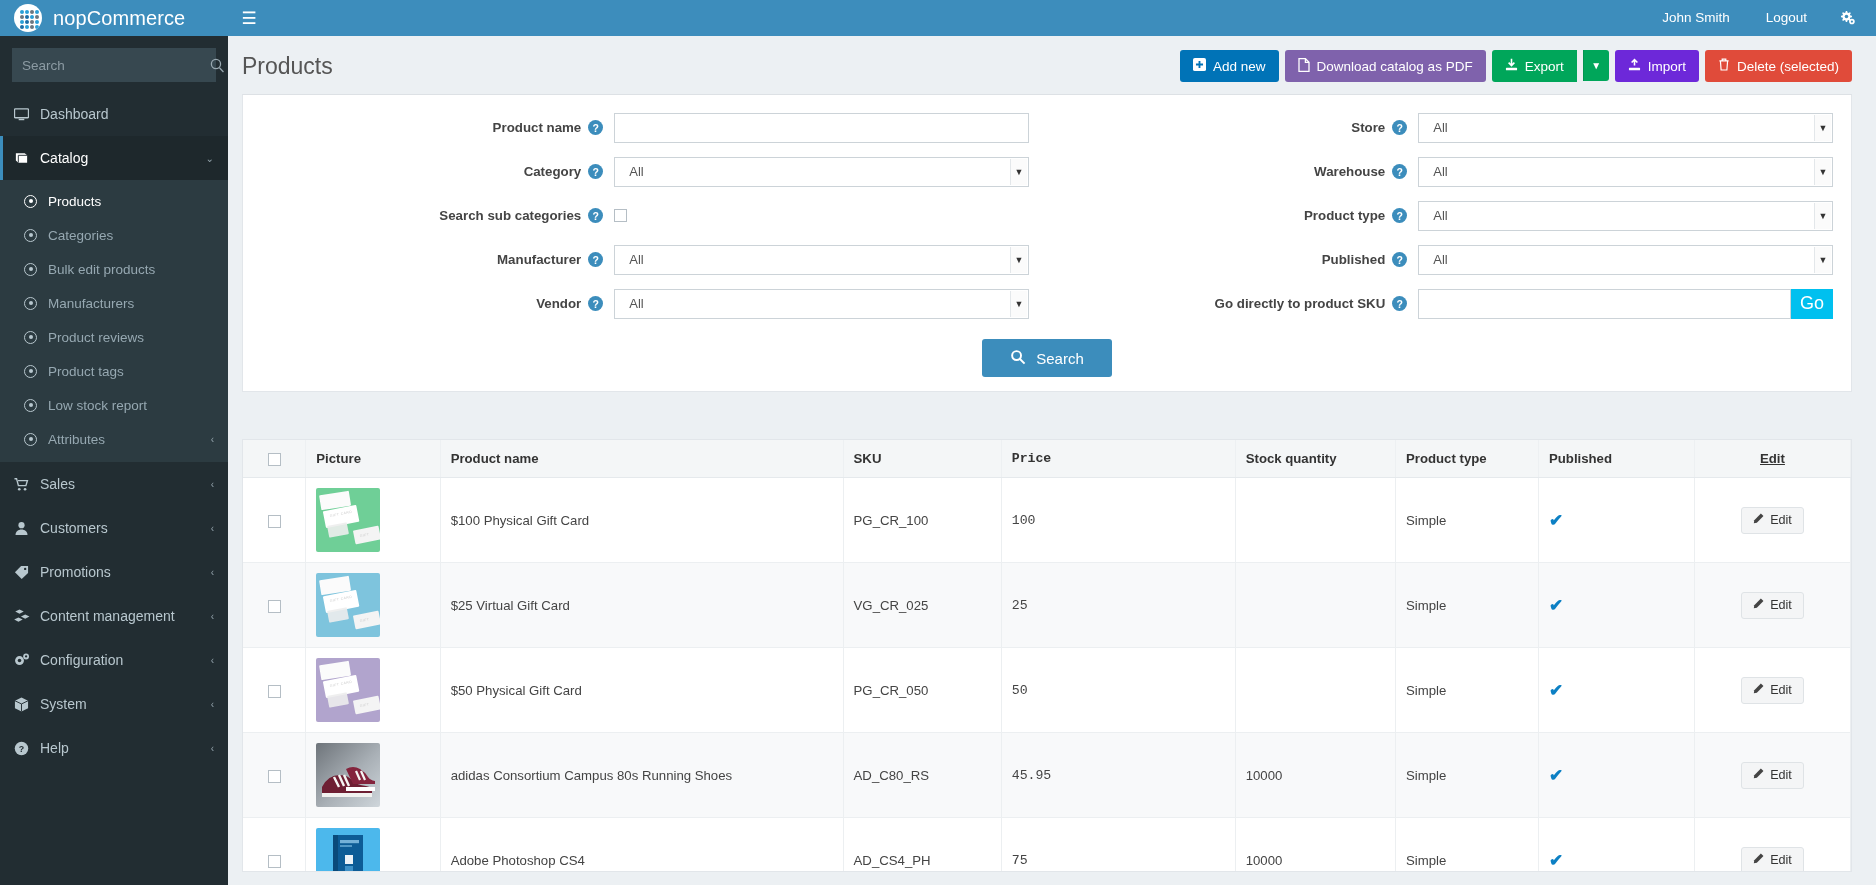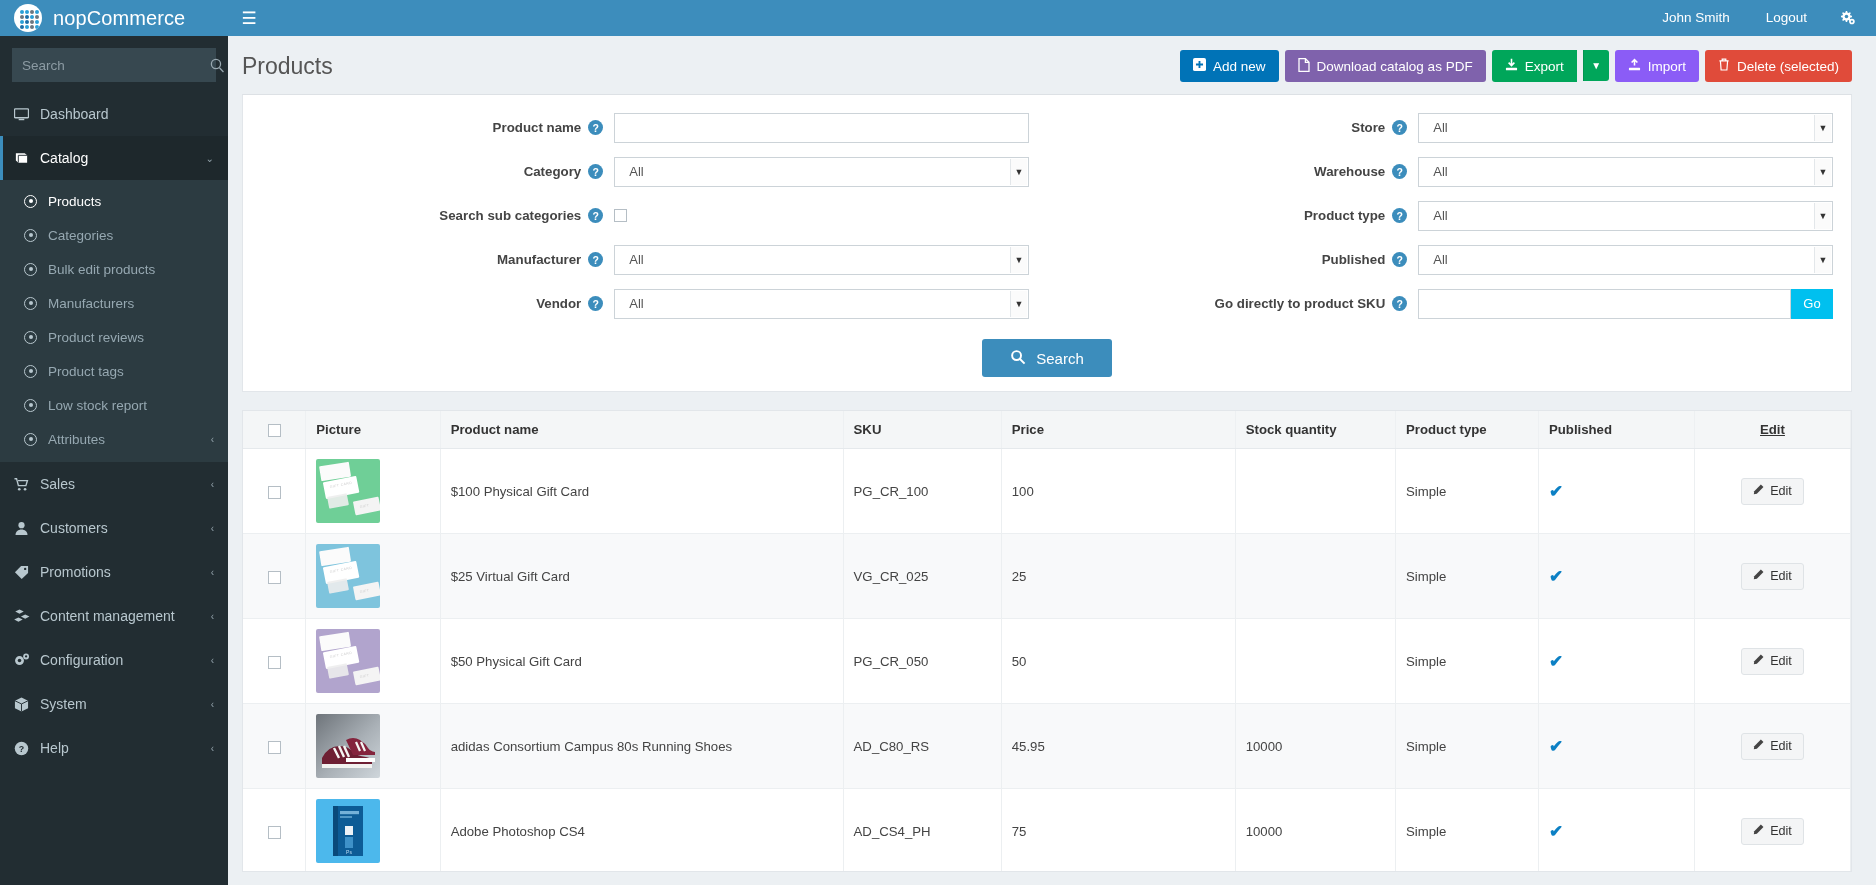--- a/index.html
+++ b/index.html
@@ -91,21 +91,21 @@
     border: 0; border-radius: 3px; color: #fff; font-size: 13.5px;
     padding: 16px 13px; height: 27px; display: inline-flex; align-items: center; gap: 7px;
     cursor: pointer; white-space: nowrap; font-family: "Liberation Sans", sans-serif;
   }
   .btn-add { background: #0073b7; }
   .btn-pdf { background: #7f62ac; }
   .btn-export { background: #00a65a; border-top-right-radius:0; border-bottom-right-radius:0; }
   .btn-export-caret { background: #00a65a; width: 26px; border-radius: 0 3px 3px 0;
     display: inline-flex; align-items: center; justify-content: center; cursor: pointer;
     color:#fff; font-size: 10px; border-left: 1px solid rgba(0,0,0,.10); height:31px; }
-  .btn-import { background: #8b5cf6; justify-content: flex-end; }
+  .btn-import { background: #6d28d9; justify-content: flex-end; }
   .btn-delete { background: #e04b3a; }
 
   .panel-wrap { padding: 0 24px 0 14px; flex: 0 0 auto; }
   .panel {
     background: #fff; border: 1px solid #e2e6ea; border-top: 1px solid #dde1e5;
     padding: 16px 0 14px 0;
   }
   .filter-grid { display: flex; }
   .filter-col { width: 50%; padding: 0 18px; }
   .frow { display: flex; align-items: center; min-height: 33px; margin-bottom: 11px; }
@@ -134,47 +134,47 @@
     position: absolute; right: 1px; top: 1px; bottom: 1px; width: 17px;
     background: #fbfbfb; border-left: 1px solid #e3e7ea;
     display: flex; align-items: center; justify-content: center;
     font-size: 9px; color: #333;
   }
   .cbox { width: 13px; height: 13px; border: 1px solid #b5bec5; background: #fff; cursor: pointer; }
   .sku-row { display: flex; }
   .sku-in { flex: 1; height: 30px; border: 1px solid #ccd3d8; background: #fff;
             font-size: 13px; padding: 0 8px; outline: none; font-family:"Liberation Sans", sans-serif; }
   .go-btn { width: 42px; height: 30px; background: #00c0ef; color: #fff; border: 0;
-            font-size: 13px; cursor: pointer; font-family: "Liberation Sans", sans-serif; text-align: center; }
+            font-size: 18px; cursor: pointer; font-family: "Liberation Sans", sans-serif; text-align: center; }
   .search-wrap { display: flex; justify-content: center; margin-top: 8px; }
   .search-btn {
     background: #3c8dbc; color: #fff; border: 0; border-radius: 3px;
     height: 38px; padding: 0 28px; font-size: 15px; display: inline-flex;
     align-items: center; gap: 10px; cursor: pointer; font-family: "Liberation Sans", sans-serif;
   }
 
   
-  .table-wrap { padding: 18px 24px 13px 14px; flex: 1; min-height: 0; overflow: hidden; }
+  .table-wrap { padding: 18px 24px 13px 14px; flex: 1; min-height: 0; overflow: hidden; margin-top: 29px; }
   .tbl-outer { background: #fff; border: 1px solid #e2e6ea; height: 100%; overflow: hidden; }
   table { width: 100%; border-collapse: collapse; table-layout: fixed; }
   thead th {
     background: #f4f6f7; font-size: 13.2px; color: #333; font-weight: bold;
     text-align: left; padding: 11px 10px; border-bottom: 1px solid #e5e9ec;
     border-right: 1px solid #edf0f2;
   }
   tbody td {
     font-size: 13.2px; color: #444; padding: 10px; border-bottom: 1px solid #eceff1;
     border-right: 1px solid #eceff1; vertical-align: middle;
   }
   tbody tr:nth-child(even) td { background: #f8f9fa; }
   .c-chk { width: 58px; text-align: center; }
   .c-pic { width: 124px; }
   .c-name { width: 372px; }
   .c-sku { width: 146px; }
-  .c-price { width: 216px; }
+  .c-price { width: 216px; font-family: Liberation Mono, monospace; }
   .c-stock { width: 148px; }
   .c-type { width: 132px; }
   .c-pub { width: 144px; }
   .c-edit { width: 144px; text-align: center; text-decoration: underline; }
   thead th.c-chk, thead th.c-edit { text-align: center; }
   tbody td.c-chk { text-align: center; }
   tbody td.c-edit { text-align: center; }
   .thumb { width: 64px; height: 64px; border-radius: 2px; overflow: hidden; display: block; }
   .check-blue { color: #0c80c4; font-size: 17px; font-weight: bold; }
   .edit-btn {

